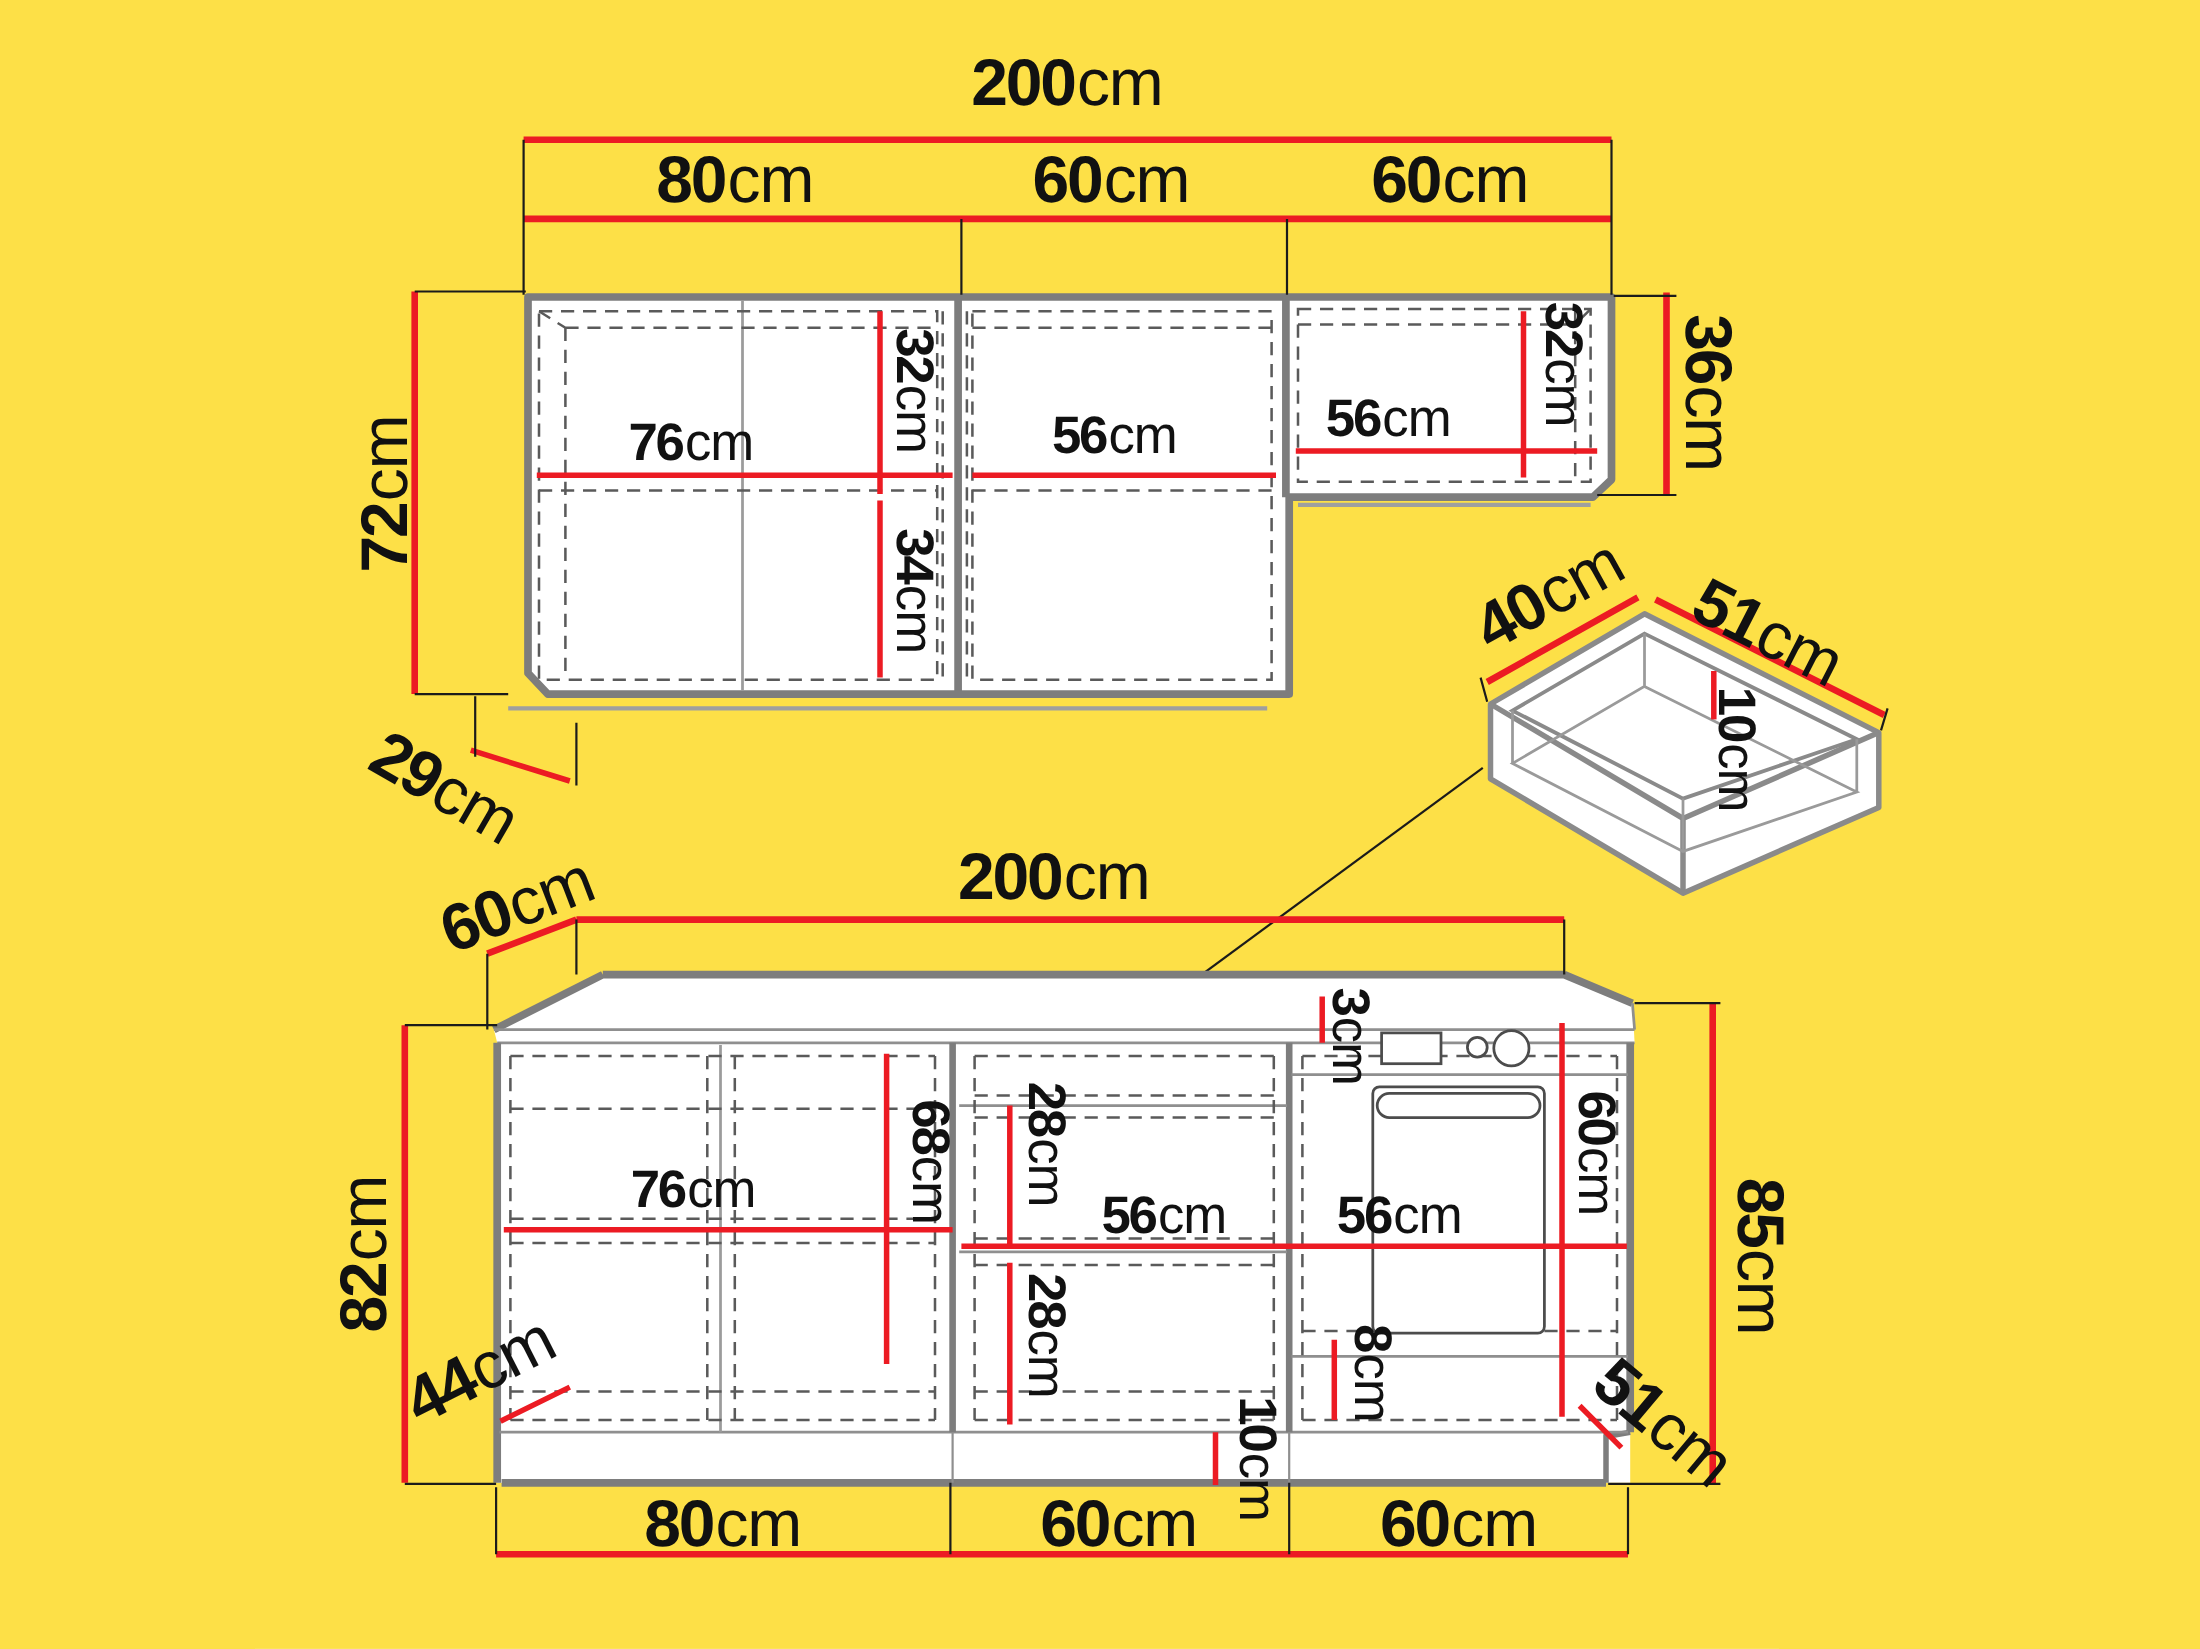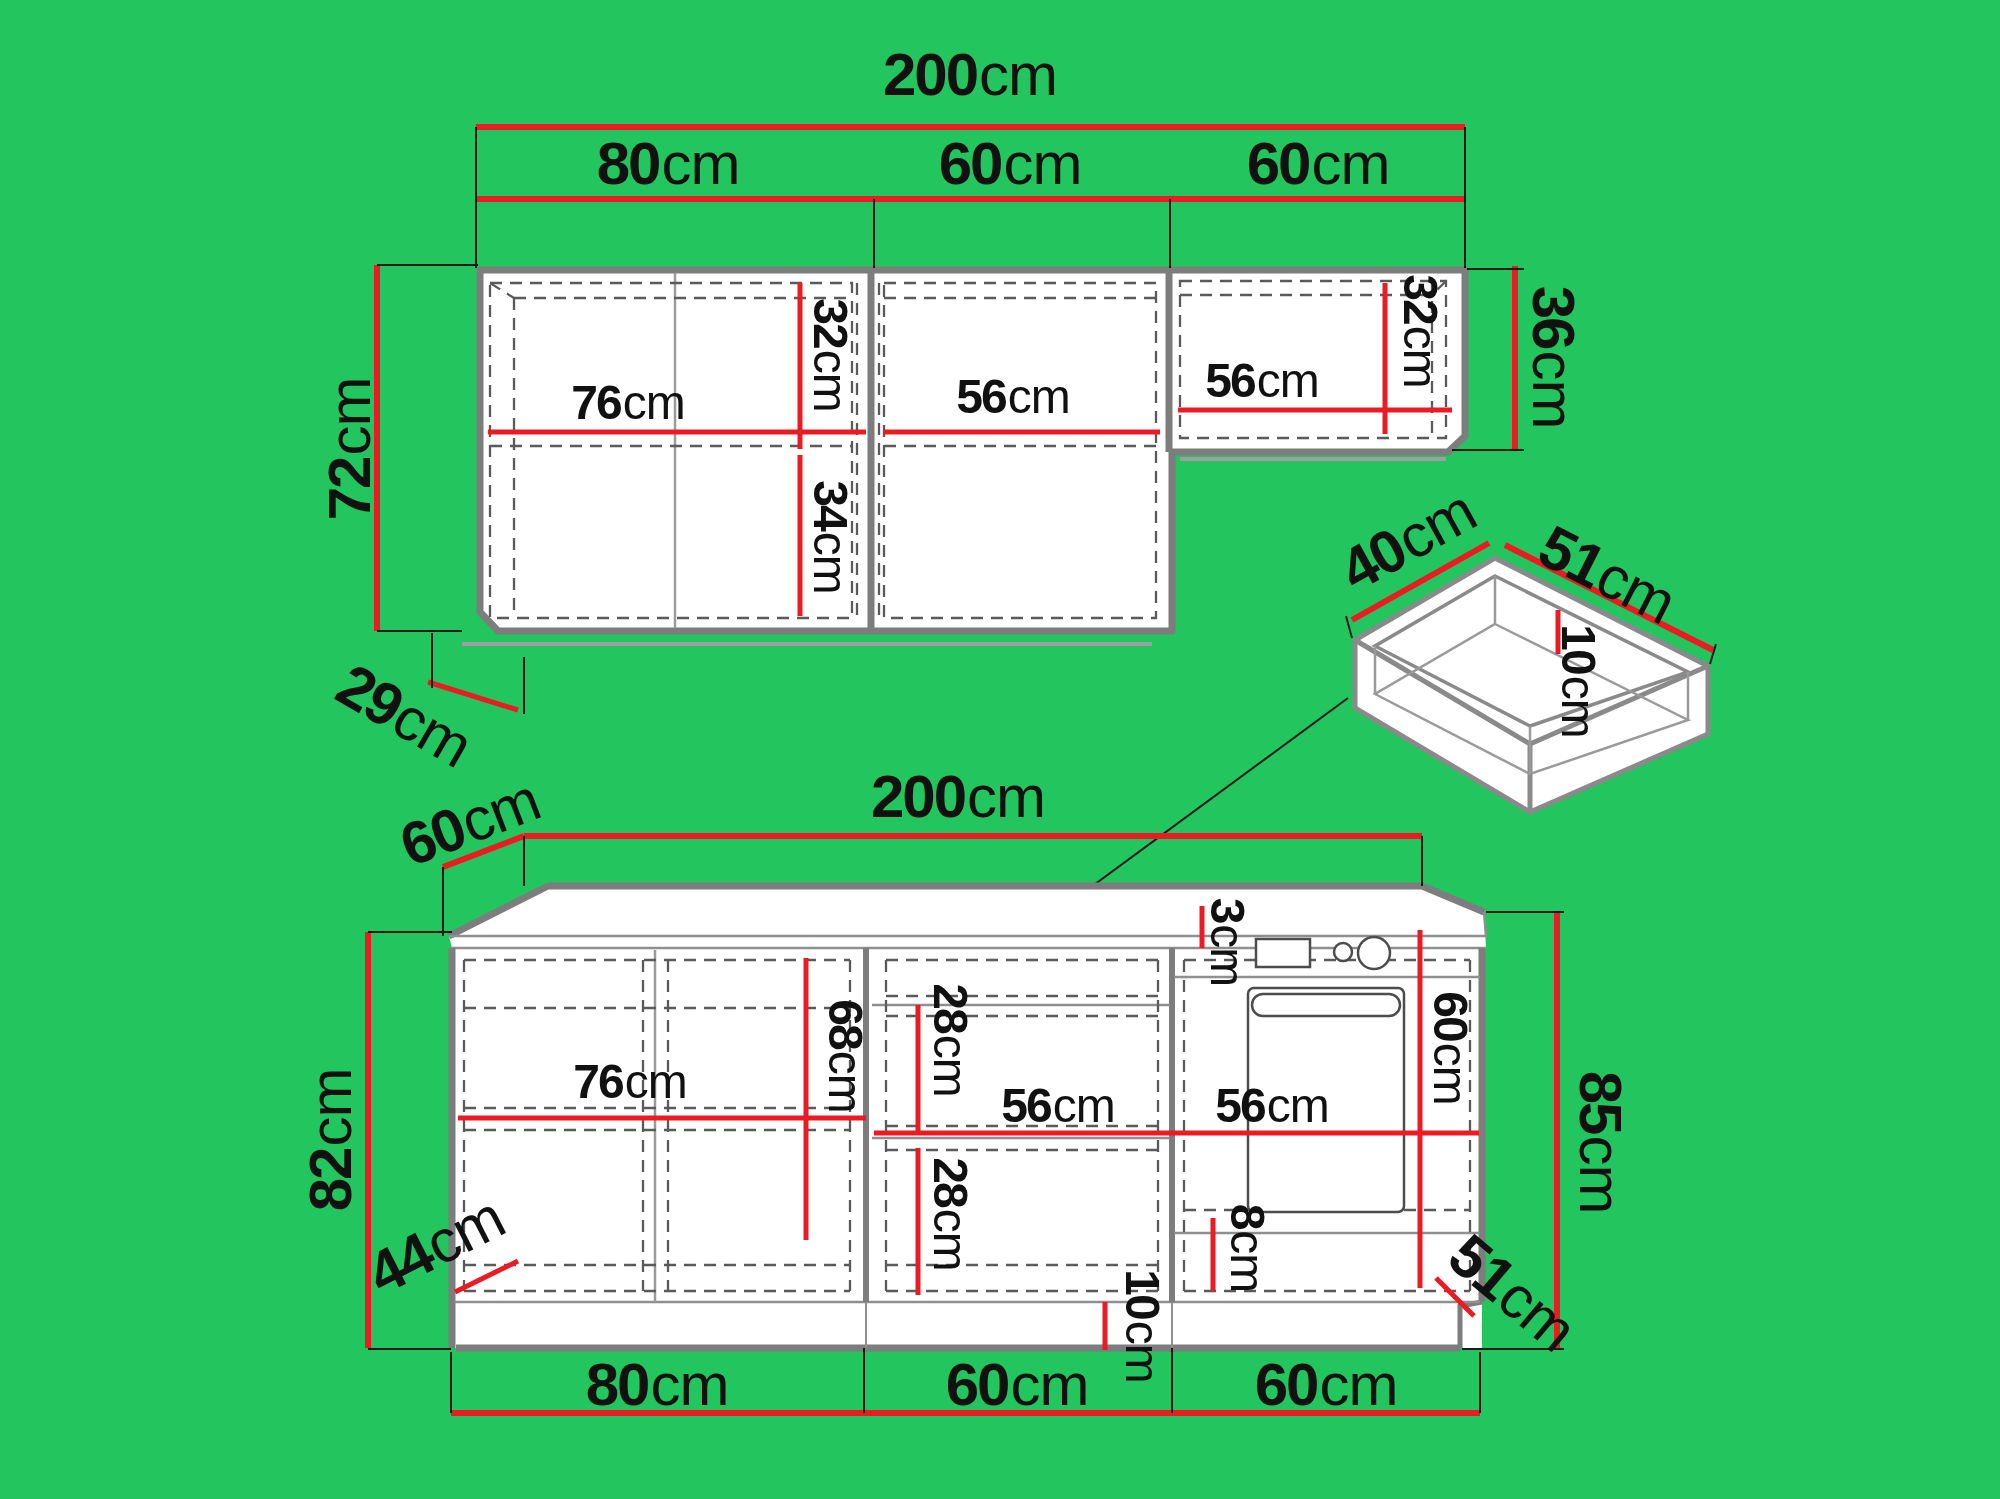--- a/index.html
+++ b/index.html
@@ -1,16 +1,16 @@
 <!DOCTYPE html>
 <html><head>
 <meta charset="utf-8">
 <style>
   html,body{margin:0;padding:0;background:#ffffff;}
-  .canvas{position:relative;width:2000px;height:1499px;background:#22c55e;overflow:hidden;
+  .canvas{position:relative;width:2000px;height:1499px;background:#fde047;overflow:hidden;
           font-family:"Liberation Sans", sans-serif;}
   .art{position:absolute;left:0;top:0;}
   .dim{position:absolute;white-space:nowrap;color:#111;line-height:1;
        transform:translate(-50%,-50%) rotate(var(--r,0deg));}
   .dim .n{font-weight:800;letter-spacing:-2px;}
   .dim .u{font-weight:400;letter-spacing:-1px;margin-left:2px;}
   .lg{font-size:60px;}
   .md{font-size:48px;}
 </style>
 </head>

